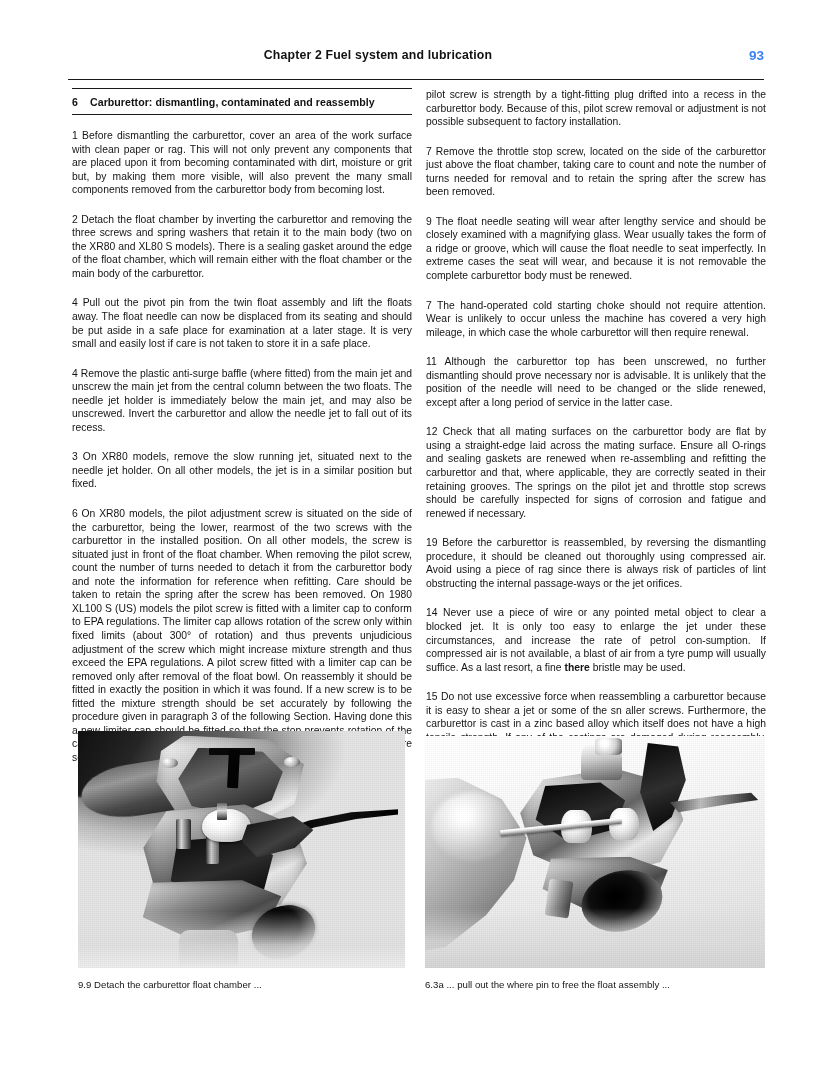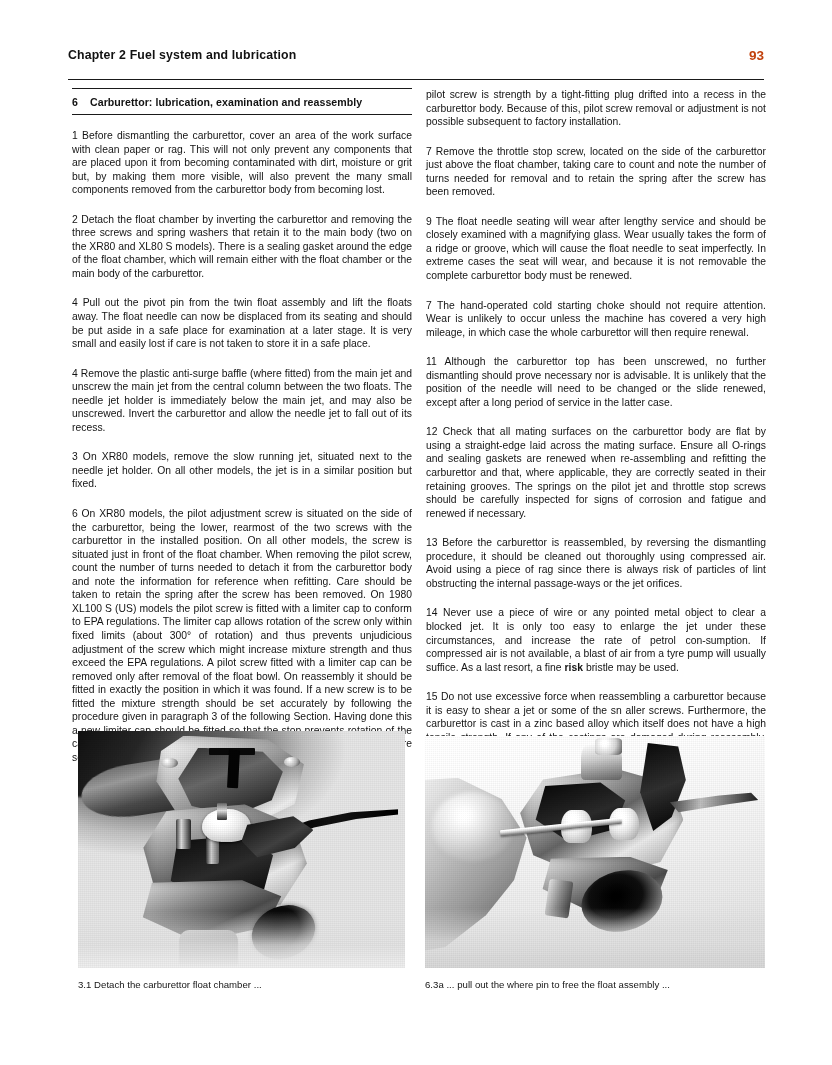--- a/index.html
+++ b/index.html
@@ -25,34 +25,34 @@
     left: 68px;
     top: 48px;
     width: 696px;
     height: 22px;
   }
   .running-head-title {
     position: absolute;
     left: 0;
     top: 0;
     width: 620px;
-    text-align: left;
+    text-align: center;
     font-size: 12.3px;
     font-weight: bold;
     letter-spacing: 0.15px;
     color: #121212;
     white-space: nowrap;
   }
   .running-head-page {
     position: absolute;
     right: 0;
     top: 0;
     font-size: 13.5px;
     font-weight: bold;
-    color: #c2410c;
+    color: #3b82f6;
   }
 
   .rule-head {
     position: absolute;
     left: 68px;
     top: 79px;
     width: 696px;
     height: 0;
     border-top: 1.7px solid #1a1a1a;
   }
@@ -361,42 +361,42 @@
     <div class="running-head-title">Chapter 2 Fuel system and lubrication</div>
     <div class="running-head-page">93</div>
   </div>
   <div class="rule-head"></div>
 
   <div class="col col-left">
 
     <div class="section-head">
       <div class="rule-top"></div>
       <div class="section-head-text">
-        <span class="section-head-num">6</span><span>Carburettor: lubrication, examination and reassembly</span>
+        <span class="section-head-num">6</span><span>Carburettor: dismantling, contaminated and reassembly</span>
       </div>
       <div class="rule-bot"></div>
     </div>
 
     <p class="para">1  Before dismantling the carburettor, cover an area of the work surface with clean paper or rag. This will not only prevent any components that are placed upon it from becoming contaminated with dirt, moisture or grit but, by making them more visible, will also prevent the many small components removed from the carburettor body from becoming lost.</p>
     <p class="para">2  Detach the float chamber by inverting the carburettor and removing the three screws and spring washers that retain it to the main body (two on the XR80 and XL80 S models). There is a sealing gasket around the edge of the float chamber, which will remain either with the float chamber or the main body of the carburettor.</p>
     <p class="para">4  Pull out the pivot pin from the twin float assembly and lift the floats away. The float needle can now be displaced from its seating and should be put aside in a safe place for examination at a later stage. It is very small and easily lost if care is not taken to store it in a safe place.</p>
     <p class="para">4  Remove the plastic anti-surge baffle (where fitted) from the main jet and unscrew the main jet from the central column between the two floats. The needle jet holder is immediately below the main jet, and may also be unscrewed. Invert the carburettor and allow the needle jet to fall out of its recess.</p>
     <p class="para">3  On XR80 models, remove the slow running jet, situated next to the needle jet holder. On all other models, the jet is in a similar position but fixed.</p>
     <p class="para">6  On XR80 models, the pilot adjustment screw is situated on the side of the carburettor, being the lower, rearmost of the two screws with the carburettor in the installed position. On all other models, the screw is situated just in front of the float chamber. When removing the pilot screw, count the number of turns needed to detach it from the carburettor body and note the information for reference when refitting. Care should be taken to retain the spring after the screw has been removed. On 1980 XL100 S (US) models the pilot screw is fitted with a limiter cap to conform to EPA regulations. The limiter cap allows rotation of the screw only within fixed limits (about 300° of rotation) and thus prevents unjudicious adjustment of the screw which might increase mixture strength and thus exceed the EPA regulations. A pilot screw fitted with a limiter cap can be removed only after removal of the float bowl. On reassembly it should be fitted in exactly the position in which it was found. If a new screw is to be fitted the mixture strength should be set accurately by following the procedure given in paragraph 3 of the following Section. Having done this a new limiter cap should be fitted so that the stop prevents rotation of the cap in an anti-clockwise direction and thus prevents a richer mixture setting being provided. On XL80 S models the</p>
   </div>
 
   <div class="col col-right">
     <p class="para">pilot screw is strength by a tight-fitting plug drifted into a recess in the carburettor body. Because of this, pilot screw removal or adjustment is not possible subsequent to factory installation.</p>
     <p class="para">7  Remove the throttle stop screw, located on the side of the carburettor just above the float chamber, taking care to count and note the number of turns needed for removal and to retain the spring after the screw has been removed.</p>
     <p class="para">9  The float needle seating will wear after lengthy service and should be closely examined with a magnifying glass. Wear usually takes the form of a ridge or groove, which will cause the float needle to seat imperfectly. In extreme cases the seat will wear, and because it is not removable the complete carburettor body must be renewed.</p>
     <p class="para">7 The hand-operated cold starting choke should not require attention. Wear is unlikely to occur unless the machine has covered a very high mileage, in which case the whole carburettor will then require renewal.</p>
     <p class="para">11 Although the carburettor top has been unscrewed, no further dismantling should prove necessary nor is advisable. It is unlikely that the position of the needle will need to be changed or the slide renewed, except after a long period of service in the latter case.</p>
     <p class="para">12 Check that all mating surfaces on the carburettor body are flat by using a straight-edge laid across the mating surface. Ensure all O-rings and sealing gaskets are renewed when re-assembling and refitting the carburettor and that, where applicable, they are correctly seated in their retaining grooves. The springs on the pilot jet and throttle stop screws should be carefully inspected for signs of corrosion and fatigue and renewed if necessary.</p>
-    <p class="para">13 Before the carburettor is reassembled, by reversing the dismantling  procedure, it should be cleaned out thoroughly using compressed air. Avoid using a piece of rag since there is always risk of particles of lint obstructing the internal passage-ways or the jet orifices.</p>
-    <p class="para"><span>14 Never use a piece of wire or any pointed metal object to clear a blocked jet. It is only too easy to enlarge the jet under these circumstances, and increase the rate of petrol con-sumption. If compressed air is not available, a blast of air from a tyre pump will usually suffice. As a last resort, a fine </span><b>risk</b><span> bristle may be used.</span></p>
+    <p class="para">19 Before the carburettor is reassembled, by reversing the dismantling  procedure, it should be cleaned out thoroughly using compressed air. Avoid using a piece of rag since there is always risk of particles of lint obstructing the internal passage-ways or the jet orifices.</p>
+    <p class="para"><span>14 Never use a piece of wire or any pointed metal object to clear a blocked jet. It is only too easy to enlarge the jet under these circumstances, and increase the rate of petrol con-sumption. If compressed air is not available, a blast of air from a tyre pump will usually suffice. As a last resort, a fine </span><b>there</b><span> bristle may be used.</span></p>
     <p class="para">15 Do not use excessive force when reassembling a carburettor because it is easy to shear a jet or some of the sn aller screws. Furthermore, the carburettor is cast in a zinc based alloy which itself does not have a high tensile strength. If any of the castings are damaged during reassembly, they will almost certainly have to be renewed.</p>
   </div>
 
   <div class="figure fig-left">
     <div class="photo">
       <div class="photo-inner">
         <div class="p1-bg"></div>
         <div class="p1-darktop"></div>
         <div class="p1-intake"></div>
         <div class="p1-cover"></div>
@@ -414,21 +414,21 @@
         <div class="p1-cable"></div>
         <div class="p1-lever"></div>
         <div class="p1-flange"></div>
         <div class="p1-mouth"></div>
         <div class="p1-stub"></div>
         <div class="p1-shadow"></div>
         <div class="p1-grain"></div>
       </div>
     </div>
   </div>
-  <div class="fig-caption cap-left">3.1 Detach the carburettor float chamber ...</div>
+  <div class="fig-caption cap-left">9.9 Detach the carburettor float chamber ...</div>
 
   <div class="figure fig-right">
     <div class="photo">
       <div class="photo-inner">
         <div class="p2-bg"></div>
         <div class="p2-hand"></div>
         <div class="p2-hand-hi"></div>
         <div class="p2-body"></div>
         <div class="p2-body-dark"></div>
         <div class="p2-top-boss"></div>

